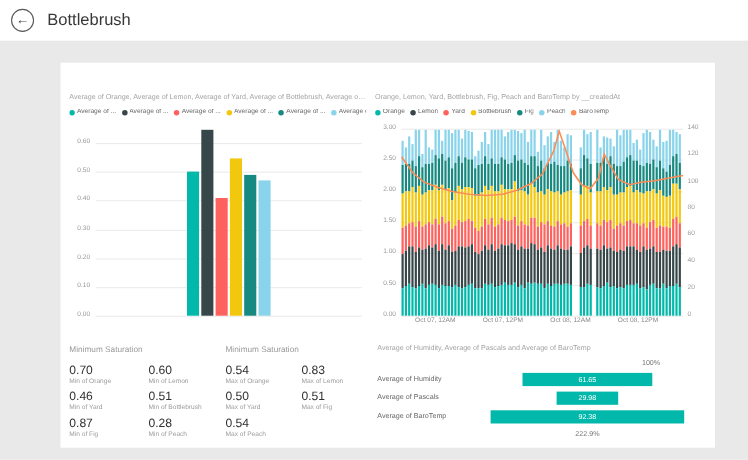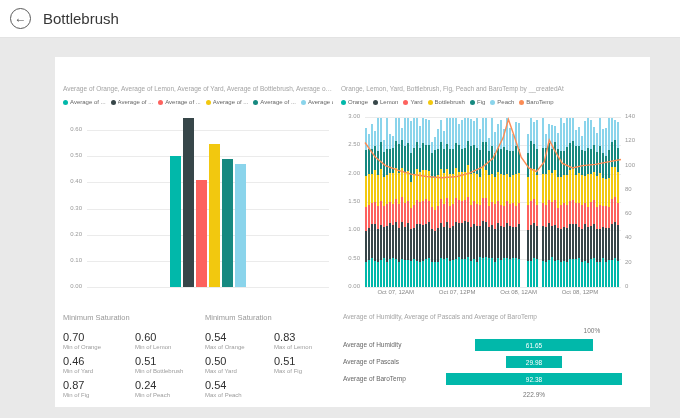--- a/index.html
+++ b/index.html
@@ -852,21 +852,21 @@
         </div>
         <div class="card">
           <div class="card-value">0.51</div>
           <div class="card-label">Min of Bottlebrush</div>
         </div>
         <div class="card">
           <div class="card-value">0.87</div>
           <div class="card-label">Min of Fig</div>
         </div>
         <div class="card">
-          <div class="card-value">0.24</div>
+          <div class="card-value">0.28</div>
           <div class="card-label">Min of Peach</div>
         </div>
       </div>
   </div>
 
   <div class="cards-block" style="left:150px;top:256px;width:132px;">
     <div class="block-title">Minimum Saturation</div>
     <div class="cards-grid" id="max-cards">
         <div class="card">
           <div class="card-value">0.54</div>

